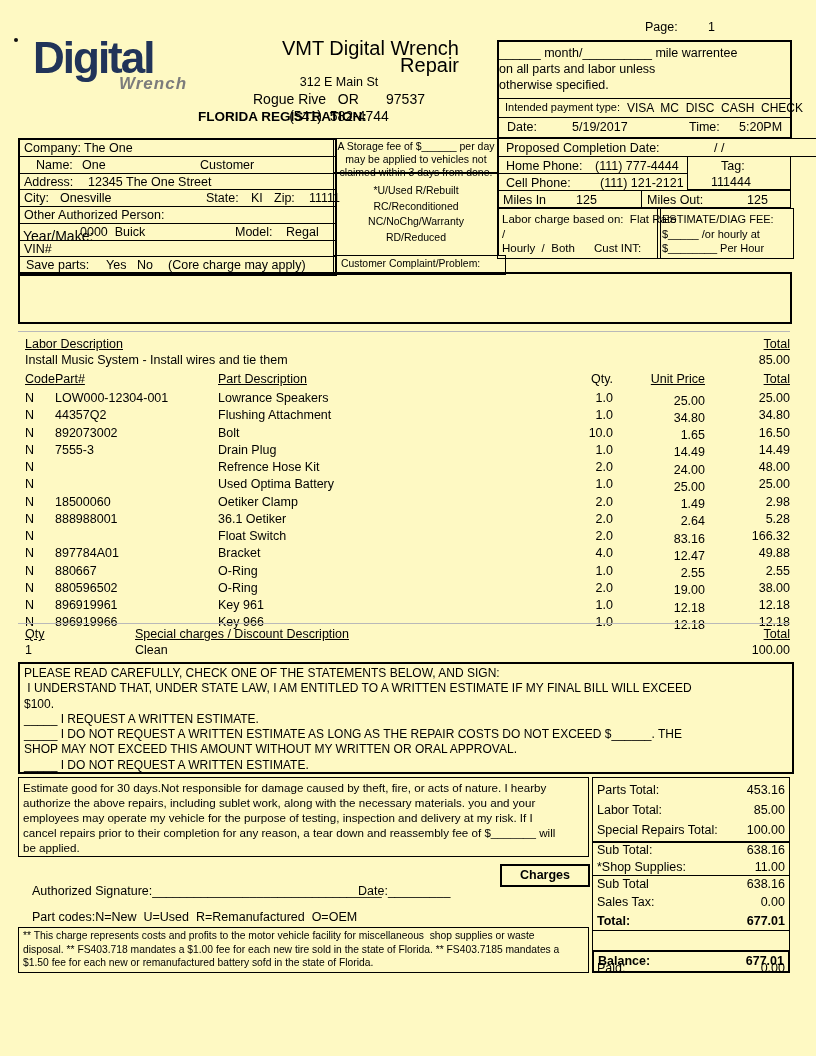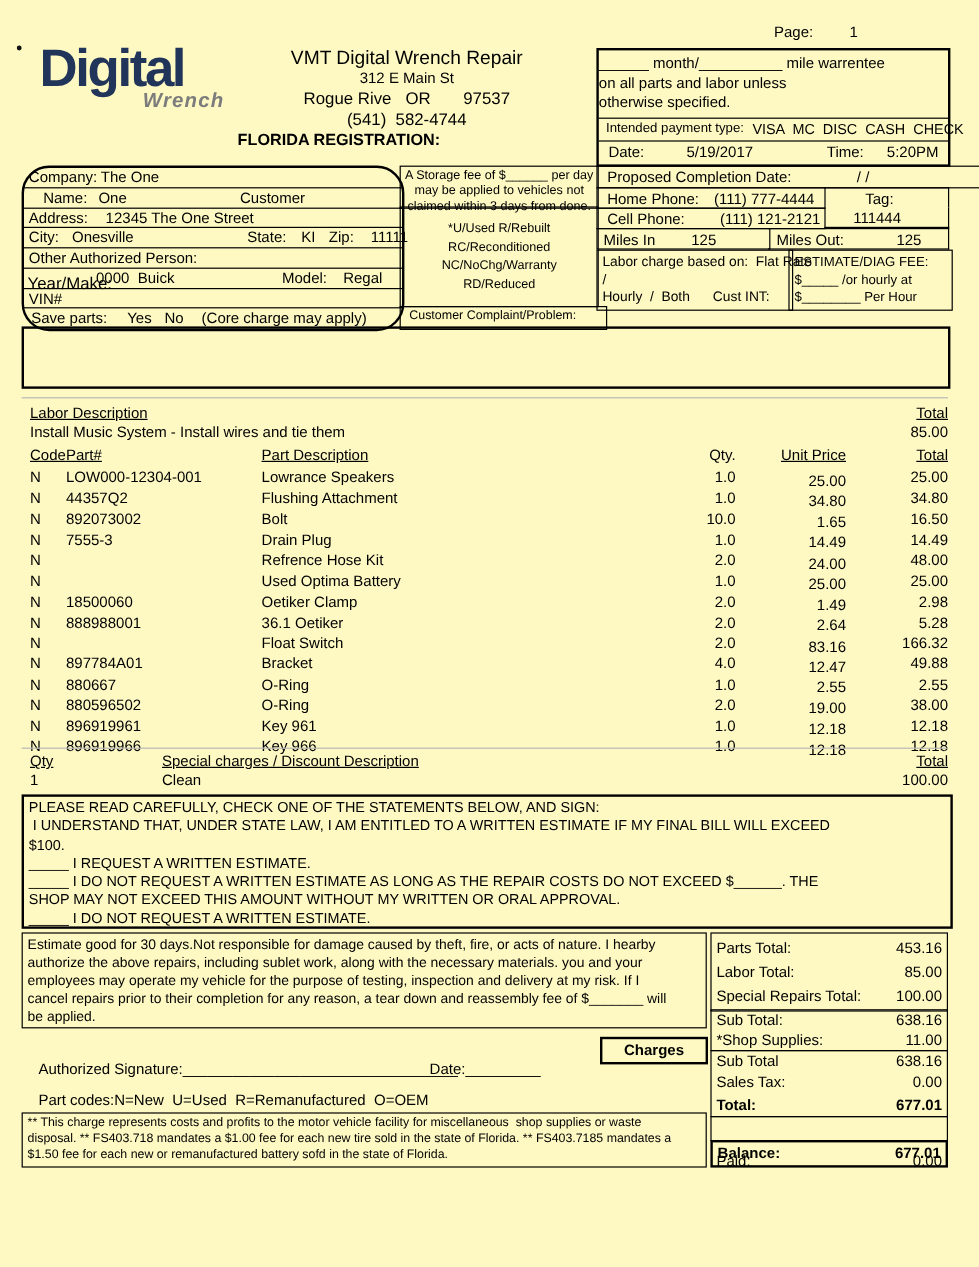--- a/index.html
+++ b/index.html
@@ -12,21 +12,21 @@
   .box1{border:1px solid #000;}
   .box2{border:2px solid #000;}
   .dot{width:4px;height:4px;background:#111;border-radius:50%;}
 
   
   .logo-word{font-size:44px;font-weight:900;letter-spacing:-2px;color:#213459;line-height:40px;}
   .logo-sub{font-size:17px;font-weight:bold;font-style:italic;color:#7c7c7c;letter-spacing:1px;}
 
   
   .shop{width:240px;text-align:center;line-height:17px;}
-  .shop .l1{font-size:16px;}
+  .shop .l1{font-size:20px;text-align:right;}
   .shop .l2{font-size:12.5px;}
   .shop .l3,.shop .l4{font-size:14px;}
 
   
   .warr-text{padding-top:3px;text-align:left;font-size:12.5px;line-height:16px;}
   .w-row{position:absolute;left:0;right:0;border-top:1px solid #000;height:19px;}
   .w-row span{position:absolute;top:2px;}
 
   
   .crow{position:relative;height:15.75px;border-bottom:1px solid #000;font-size:12.5px;}
@@ -96,21 +96,21 @@
       <span class="pre" style="left:128px;font-size:12px;">VISA  MC  DISC  CASH  CHECK</span>
     </div>
     <div class="w-row" style="top:75px;">
       <span style="left:8px;">Date:</span>
       <span style="left:73px;">5/19/2017</span>
       <span style="left:190px;">Time:</span>
       <span style="left:240px;">5:20PM</span>
     </div>
   </div>
 
-  <div class="abs box2" style="left:18px;top:138px;width:315px;height:134px;border-radius:23px;">
+  <div class="abs box2" style="left:18px;top:138px;width:315px;height:134px;">
     <div class="crow">
       <span style="left:4px;">Company:</span>
       <span style="left:64px;">The One</span>
     </div>
     <div class="crow">
       <span style="left:16px;">Name:</span>
       <span style="left:62px;">One</span>
       <span style="left:180px;">Customer</span>
     </div>
     <div class="crow">

